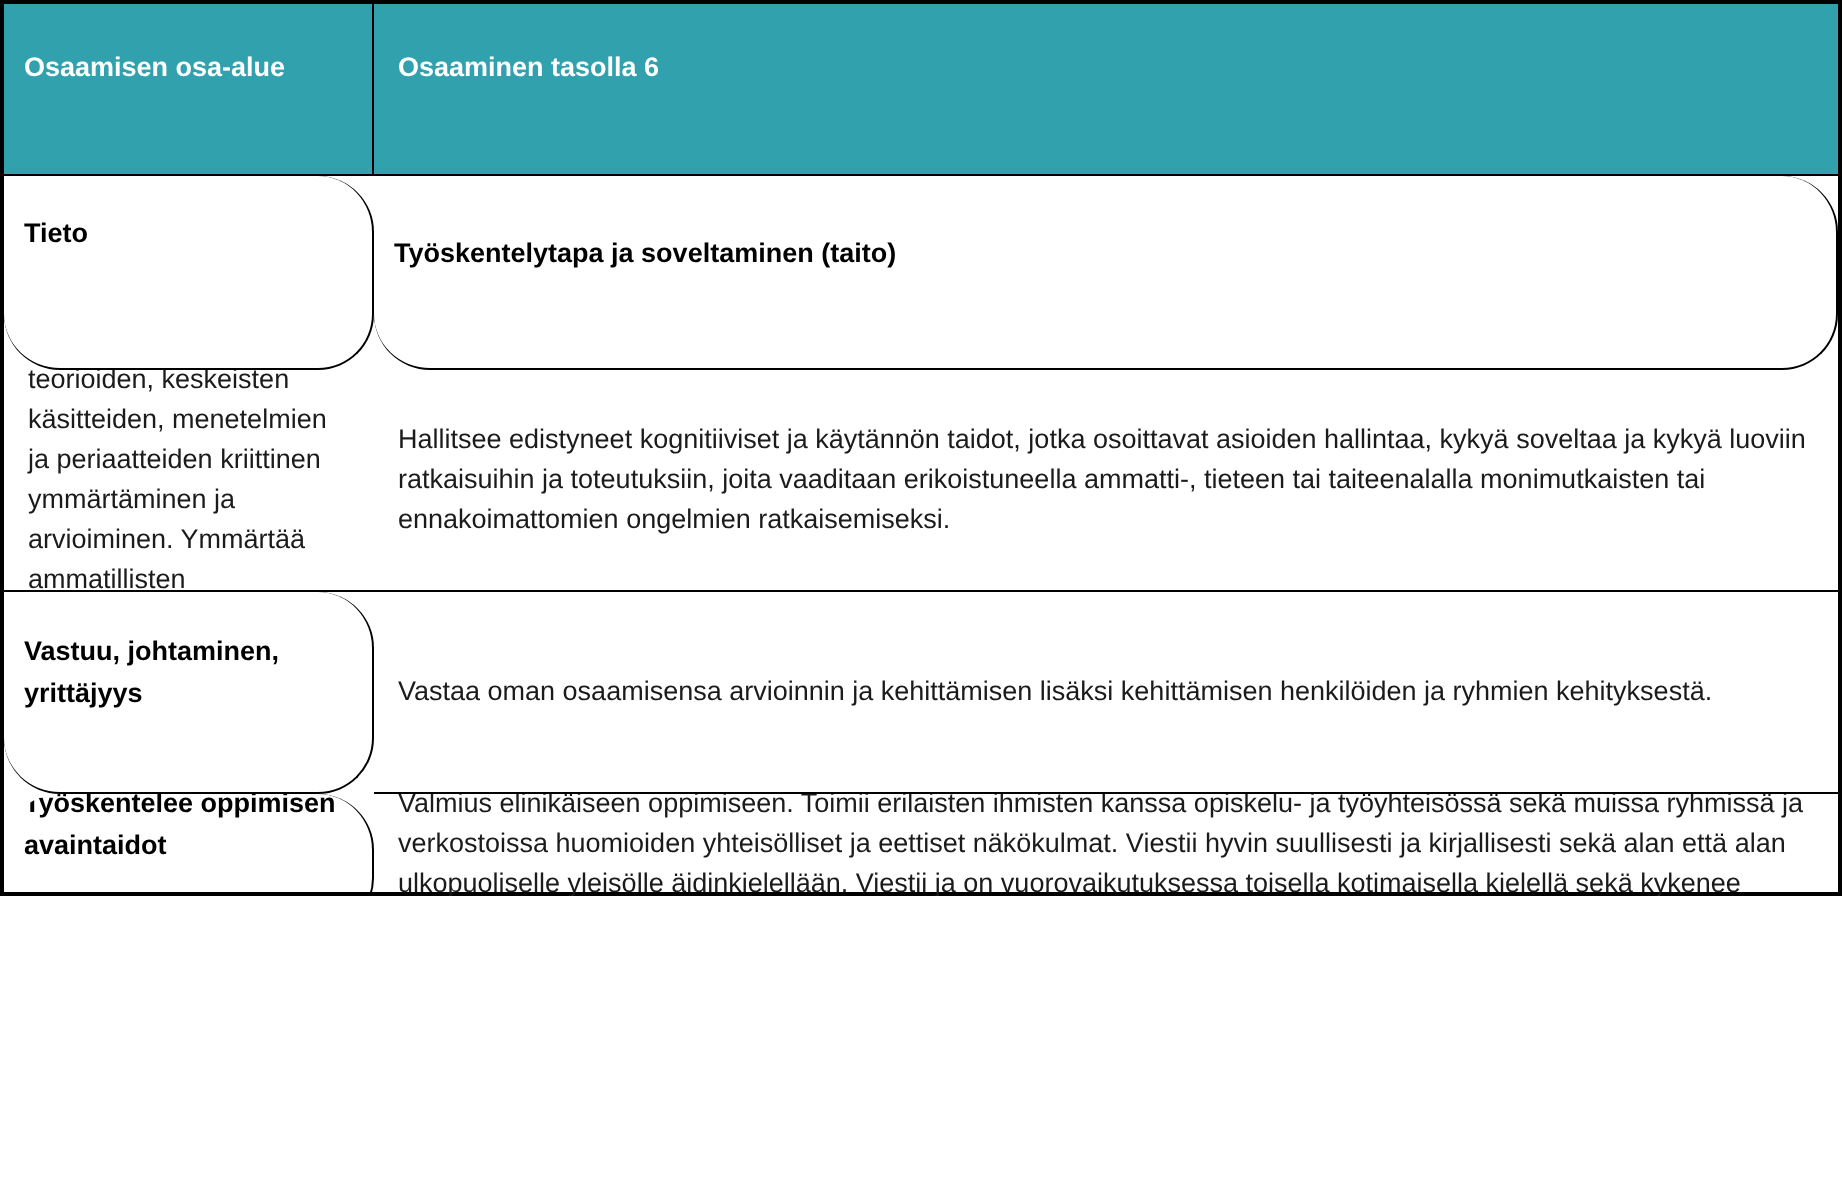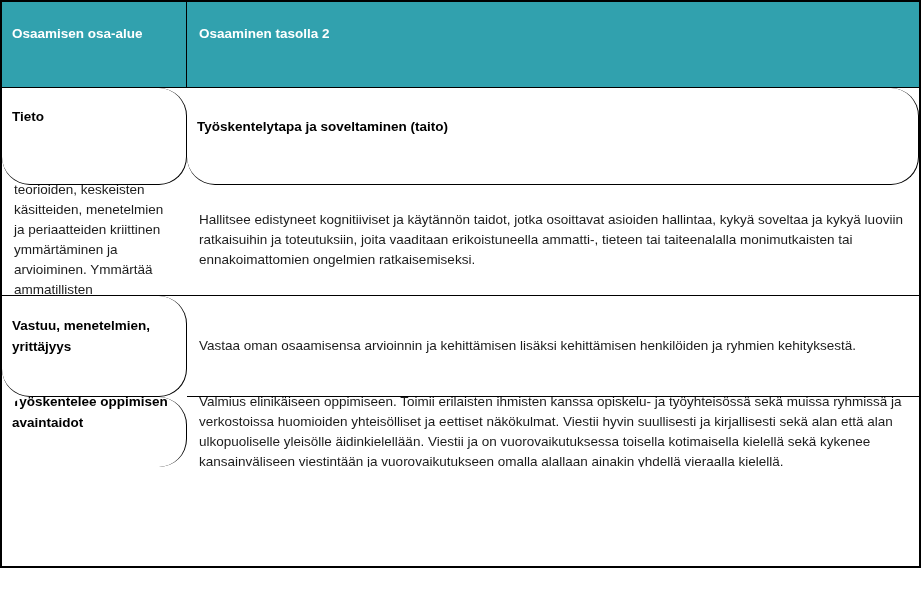--- a/index.html
+++ b/index.html
@@ -7,21 +7,21 @@
     padding: 0;
     background: #ffffff;
   }
   body {
     font-family: "Liberation Sans", "DejaVu Sans", sans-serif;
     color: #1b1b1b;
   }
   .competence-table {
     box-sizing: border-box;
     width: 921px;
-    height: 568px;
+    height: 448px;
     border: 2px solid #000000;
     display: grid;
     grid-template-columns: 185px 1fr;
     grid-template-rows: 86px 97px 111px 101px 70px 1fr;
     background: #ffffff;
   }
   .cell {
     box-sizing: border-box;
     overflow: hidden;
   }
@@ -73,39 +73,39 @@
 </style>
 </head>
 <body>
 
 <div class="competence-table">
 
   <div class="cell col-term row-line header-cell">
     <span>Osaamisen osa-alue</span>
   </div>
   <div class="cell row-line header-cell desc">
-    <span>Osaaminen tasolla 2</span>
+    <span>Osaaminen tasolla 6</span>
   </div>
 
   <div class="cell col-term row-line term-cell r0">
     <div class="term-inner">Tieto</div>
   </div>
   <div class="cell col-term row-line term-cell r1">
     <div class="term-inner">Työskentelytapa ja soveltaminen (taito)</div>
   </div>
 
   <div class="cell row-line desc-cell r0">
     <div>Hallitsee laaja-alaiset ja edistyneet oman alansa tiedot, joihin liittyy teorioiden, keskeisten käsitteiden, menetelmien ja periaatteiden kriittinen ymmärtäminen ja arvioiminen. Ymmärtää ammatillisten tehtäväalueiden ja/tai tieteenalojen kattavuuden ja rajat.</div>
   </div>
   <div class="cell row-line desc-cell r1">
     <div>Hallitsee edistyneet kognitiiviset ja käytännön taidot, jotka osoittavat asioiden hallintaa, kykyä soveltaa ja kykyä luoviin ratkaisuihin ja toteutuksiin, joita vaaditaan erikoistuneella ammatti-, tieteen tai taiteenalalla monimutkaisten tai ennakoimattomien ongelmien ratkaisemiseksi.</div>
   </div>
 
   <div class="cell col-term row-line term-cell r2">
-    <div class="term-inner">Vastuu, menetelmien, yrittäjyys</div>
+    <div class="term-inner">Vastuu, johtaminen, yrittäjyys</div>
   </div>
 
   <div class="cell row-line desc-cell r3">
     <div>Vastaa oman osaamisensa arvioinnin ja kehittämisen lisäksi kehittämisen henkilöiden ja ryhmien kehityksestä.</div>
   </div>
 
   <div class="cell col-term term-cell r4">
     <div class="term-inner">Työskentelee oppimisen avaintaidot</div>
   </div>
   <div class="cell desc-cell r4">

